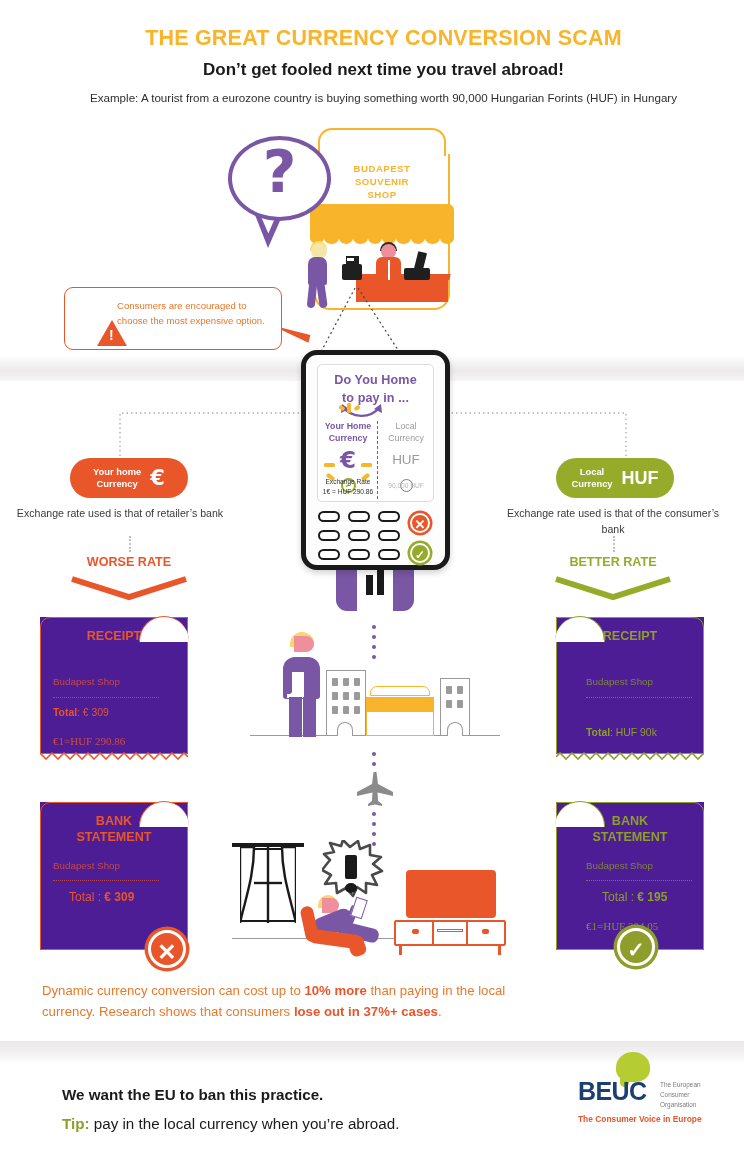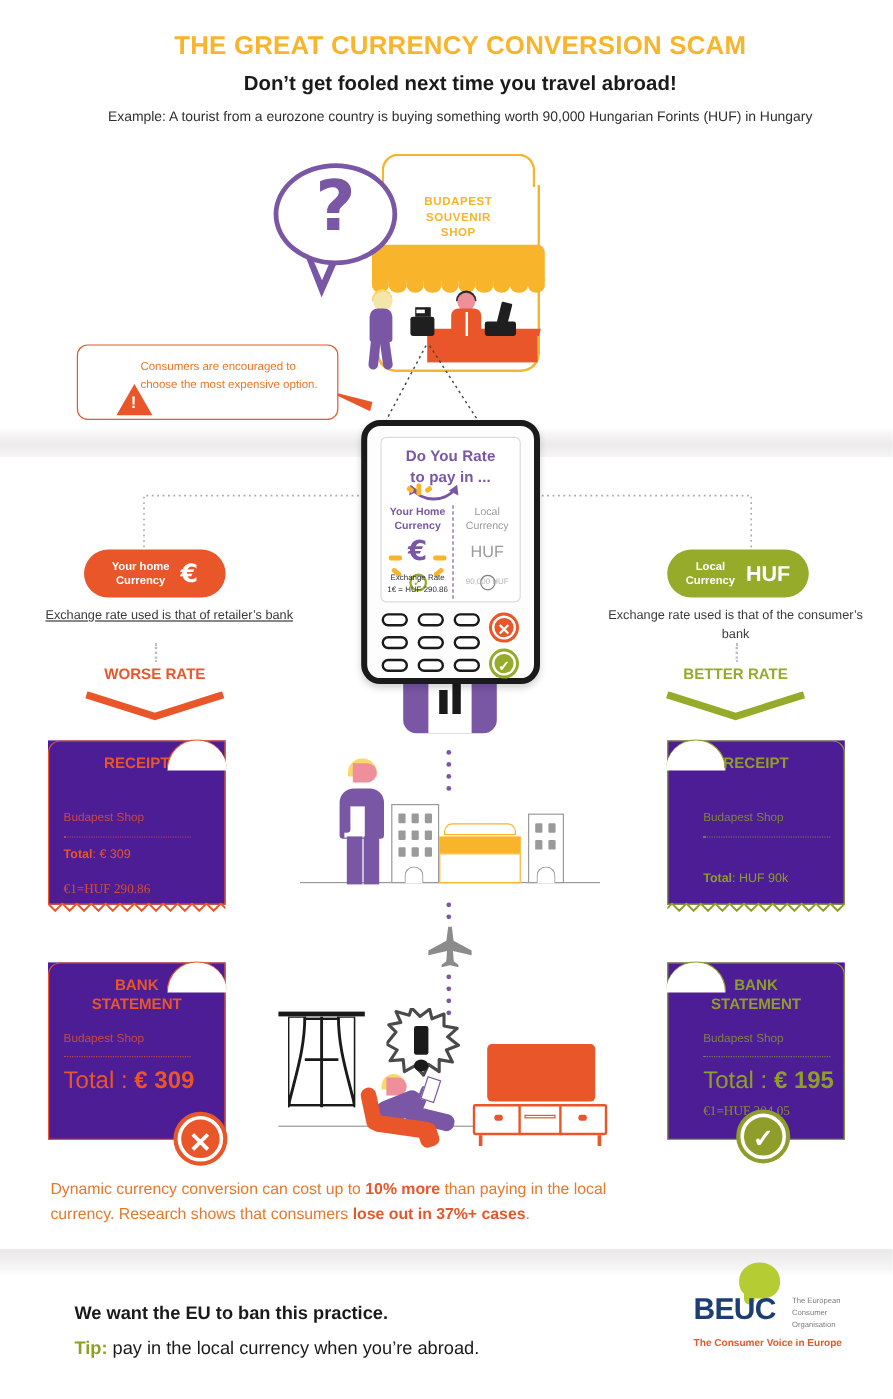--- a/index.html
+++ b/index.html
@@ -249,21 +249,21 @@
   .pill-left  { left:70px;  top:458px; width:118px; background:#e8562a; }
   .pill-right { left:556px; top:458px; width:118px; background:#97ab2a; }
   .pill-lbl { font-size:9.4px; font-weight:bold; line-height:1.25; text-align:center; }
   .pill-sym { font-size:21px; font-weight:bold; font-family:"DejaVu Sans", sans-serif; }
   .pill-sym-sm { font-size:18px; font-weight:bold; }
 
   .col-desc {
     position:absolute; width:230px; text-align:center;
     font-size:10.6px; color:#3a3a3a; line-height:1.5;
   }
-  .col-desc.left  { left:26px;  top:506px;text-decoration:underline; }
+  .col-desc.left  { left:5px;  top:506px; }
   .col-desc.right { left:498px; top:506px; }
 
   .vdots { position:absolute; width:0; height:16px; border-left:2px dotted #bfbfbf; }
 
   .rate-lbl {
     position:absolute; width:230px; text-align:center;
     font-size:12.6px; font-weight:bold;
   }
   .rate-lbl.left  { left:14px;  top:555px; color:#e8562a; }
   .rate-lbl.right { left:498px; top:555px; color:#97ab2a; }
@@ -287,21 +287,21 @@
     position:absolute; width:100%; text-align:center;
     font-size:12.6px; font-weight:bold; line-height:1.3;
   }
   .doc-shop {
     position:absolute; font-size:9.8px;
   }
   .doc-dash {
     position:absolute; border-top:1.4px dotted;
   }
   .doc-total { position:absolute; font-size:10.4px; }
-  .doc-total.big { font-size:20px; }
+  .doc-total.big { font-size:12px;margin-left:16px; }
   .doc-total b { font-weight:bold; }
   .doc-fx { position:absolute; font-size:11px;font-family:Liberation Serif, serif; }
 
   .r-orange { color:#e8562a; }
   .r-green  { color:#8f9e2a; }
   .b-orange { border-color:#e8562a; }
   .b-green  { border-color:#8f9e2a; }
 
   .mark {
     position:absolute; width:38px; height:38px; border-radius:50%;
@@ -455,21 +455,21 @@
   </svg>
 
   <div class="term-stand"></div>
   <div class="term-stand-in"></div>
   <div class="stand-bar1"></div>
   <div class="stand-bar2"></div>
 
   <div class="terminal">
     <div class="term-screen">
       <div class="ts-title">
-        <div>Do You Rate</div>
+        <div>Do You Home</div>
         <div>to pay in ...</div>
       </div>
 
       <svg class="ts-arrow" viewBox="0 0 48 18">
         <path d="M4,3 C14,16 32,16 42,4" stroke="#7a57a5" stroke-width="2.4" fill="none"></path>
         <path d="M3,10 L4,1 L11,6 Z" fill="#7a57a5"></path>
         <path d="M44,10 L43,1 L36,6 Z" fill="#7a57a5"></path>
       </svg>
 
       <div class="ray" style="left:29px;top:38px;width:4px;height:10px;"></div>

